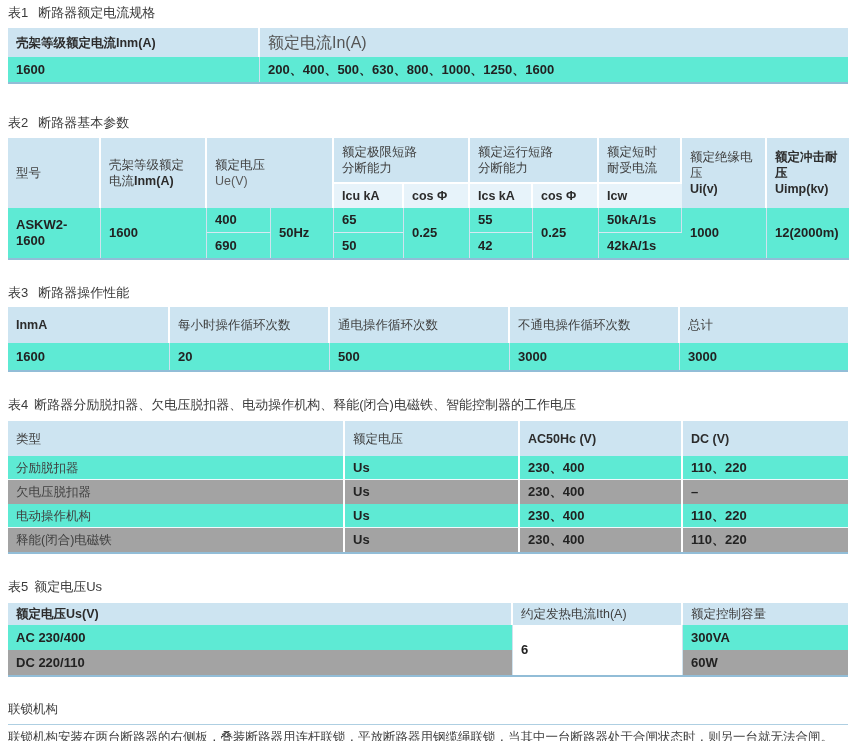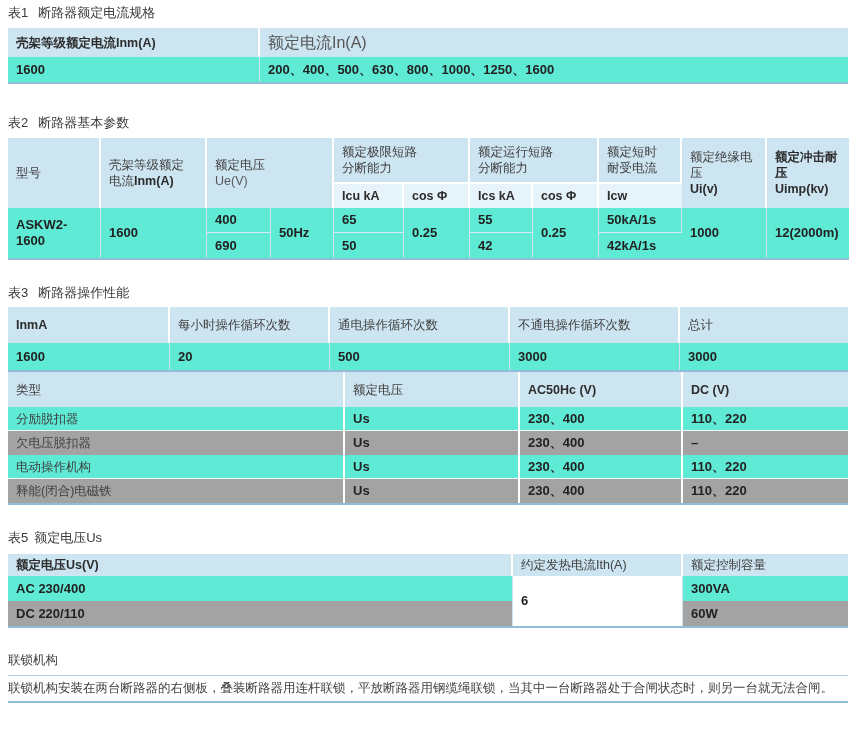--- a/index.html
+++ b/index.html
@@ -233,20 +233,24 @@
         <td>20</td>
         <td>500</td>
         <td>3000</td>
         <td>3000</td>
       </tr>
     </tbody>
       </table>
   </section>
 
   <section class="s4">
+    <div class="tbl-title tight">
+      <span class="tag">表4</span>
+      <span>断路器分励脱扣器、欠电压脱扣器、电动操作机构、释能(闭合)电磁铁、智能控制器的工作电压</span>
+    </div>
     <table class="tbl t4">
       <colgroup>
           <col style="width:337px">
           <col style="width:175px">
           <col style="width:163px">
           <col style="width:165px">
         </colgroup>
       <tbody>
           <tr class="h">
         <th>类型</th>

